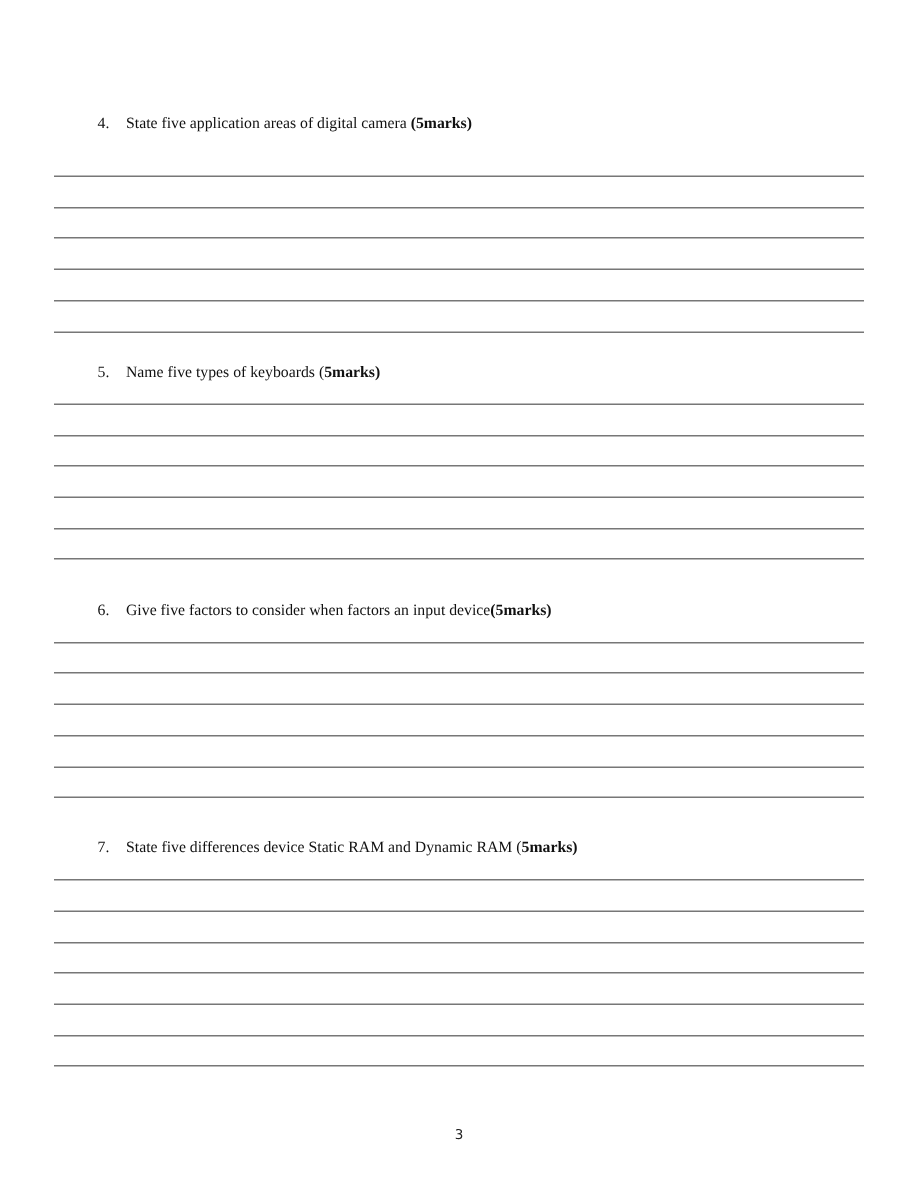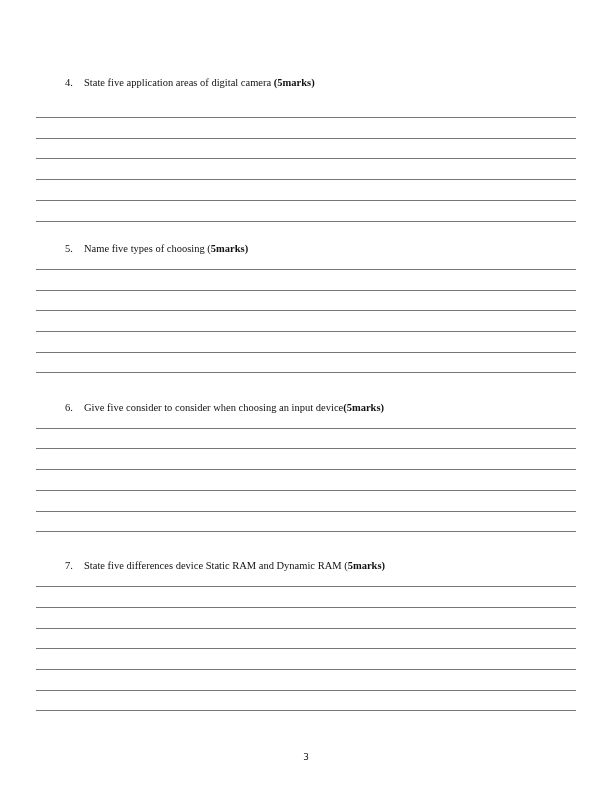--- a/index.html
+++ b/index.html
@@ -23,33 +23,33 @@
   <div>
       <div class="rule" style="top: 117px; border-top-color: rgb(119, 119, 119);"></div>
       <div class="rule" style="top: 138px; border-top-color: rgb(119, 119, 119);"></div>
       <div class="rule" style="top: 158px; border-top-color: rgb(119, 119, 119);"></div>
       <div class="rule" style="top: 179px; border-top-color: rgb(119, 119, 119);"></div>
       <div class="rule" style="top: 200px; border-top-color: rgb(119, 119, 119);"></div>
       <div class="rule" style="top: 221px; border-top-color: rgb(119, 119, 119);"></div>
     </div>
 
   <div class="question" style="top:243px">
-    <span class="num">5.</span><span>Name five types of choosing (</span><b>5marks)</b>
+    <span class="num">5.</span><span>Name five types of keyboards (</span><b>5marks)</b>
   </div>
   <div>
       <div class="rule" style="top: 269px; border-top-color: rgb(119, 119, 119);"></div>
       <div class="rule" style="top: 290px; border-top-color: rgb(119, 119, 119);"></div>
       <div class="rule" style="top: 310px; border-top-color: rgb(119, 119, 119);"></div>
       <div class="rule" style="top: 331px; border-top-color: rgb(119, 119, 119);"></div>
       <div class="rule" style="top: 352px; border-top-color: rgb(119, 119, 119);"></div>
       <div class="rule" style="top: 372px; border-top-color: rgb(119, 119, 119);"></div>
     </div>
 
   <div class="question" style="top:402px">
-    <span class="num">6.</span><span>Give five consider to consider when choosing an input device</span><b>(5marks)</b>
+    <span class="num">6.</span><span>Give five factors to consider when factors an input device</span><b>(5marks)</b>
   </div>
   <div>
       <div class="rule" style="top: 428px; border-top-color: rgb(119, 119, 119);"></div>
       <div class="rule" style="top: 448px; border-top-color: rgb(119, 119, 119);"></div>
       <div class="rule" style="top: 469px; border-top-color: rgb(119, 119, 119);"></div>
       <div class="rule" style="top: 490px; border-top-color: rgb(119, 119, 119);"></div>
       <div class="rule" style="top: 511px; border-top-color: rgb(119, 119, 119);"></div>
       <div class="rule" style="top: 531px; border-top-color: rgb(119, 119, 119);"></div>
     </div>
 

